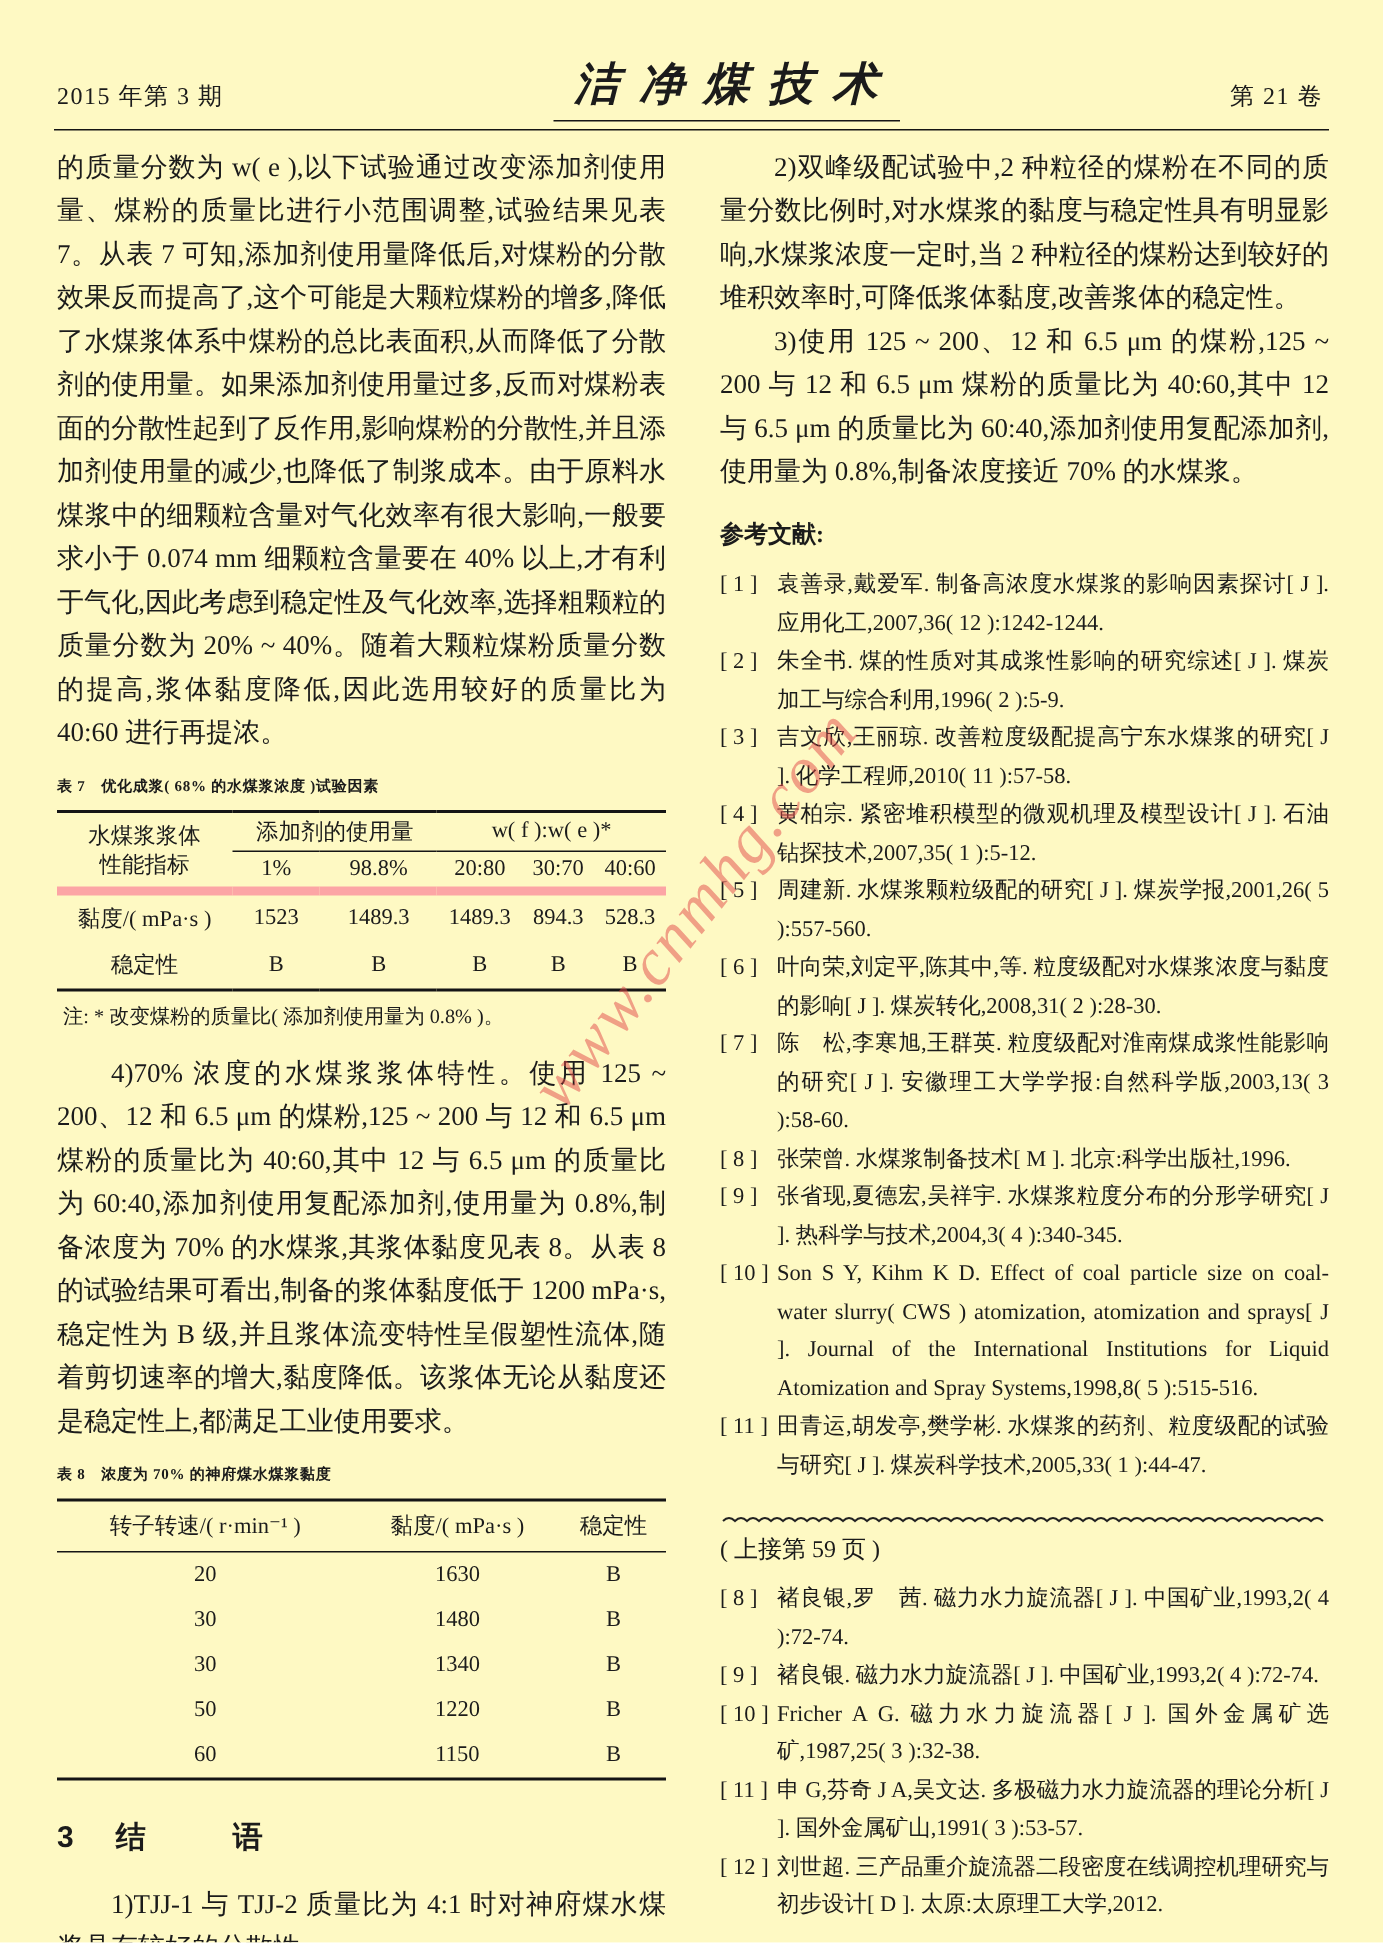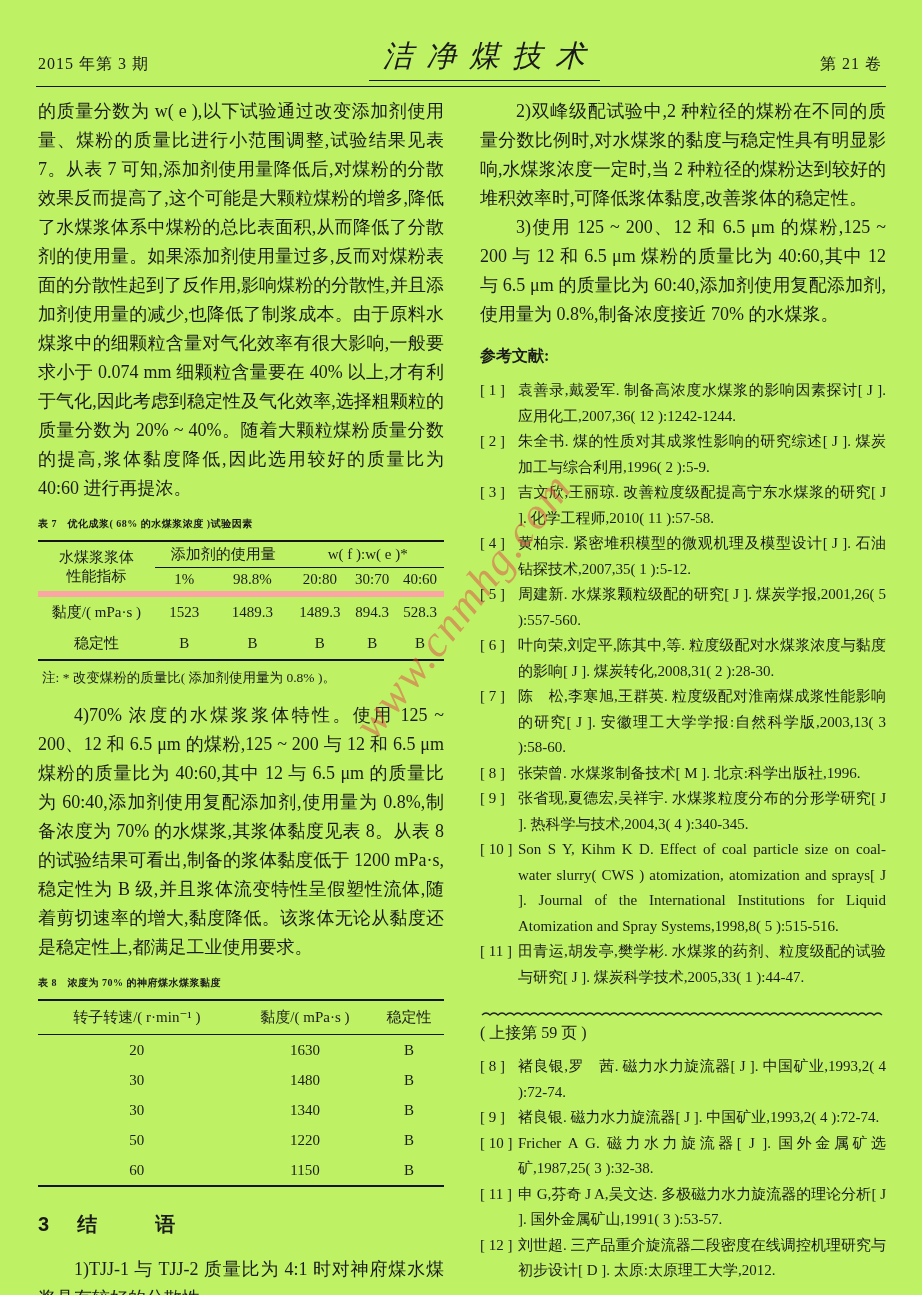--- a/index.html
+++ b/index.html
@@ -1,27 +1,27 @@
 <!DOCTYPE html>
 <html lang="zh"><head>
 <meta charset="utf-8">
 <style>
   * { margin:0; padding:0; box-sizing:border-box; }
   html, body { background:#ffffff; }
   .page {
     position:relative; width:922px; height:1295px; overflow:hidden;
-    background:#bef264; color:#1b1b1b;
+    background:#fef9c3; color:#1b1b1b;
     font-family:"Liberation Serif","DejaVu Serif",serif;
   }
   
   .header { position:absolute; top:36px; left:38px; right:40px;
     display:flex; justify-content:space-between; align-items:flex-end; }
   .hdr-side { font-size:16px; padding-bottom:6px; letter-spacing:1px; }
   .journal-title {
-    font-size:30px; font-style:italic; font-weight:normal;
+    font-size:30px; font-style:italic; font-weight:bold;
     letter-spacing:13px; padding:0 2px 3px 14px;
     border-bottom:1.5px solid #151515;
   }
   .header-rule { position:absolute; top:86px; left:36px; right:36px;
     border-top:1.5px solid #151515; }
   
   .columns { position:absolute; top:97px; left:38px; right:38px;
     display:flex; gap:36px; }
   .col { width:406px; flex:none; }
   .para { font-size:18px; line-height:29px; text-align:justify; }

